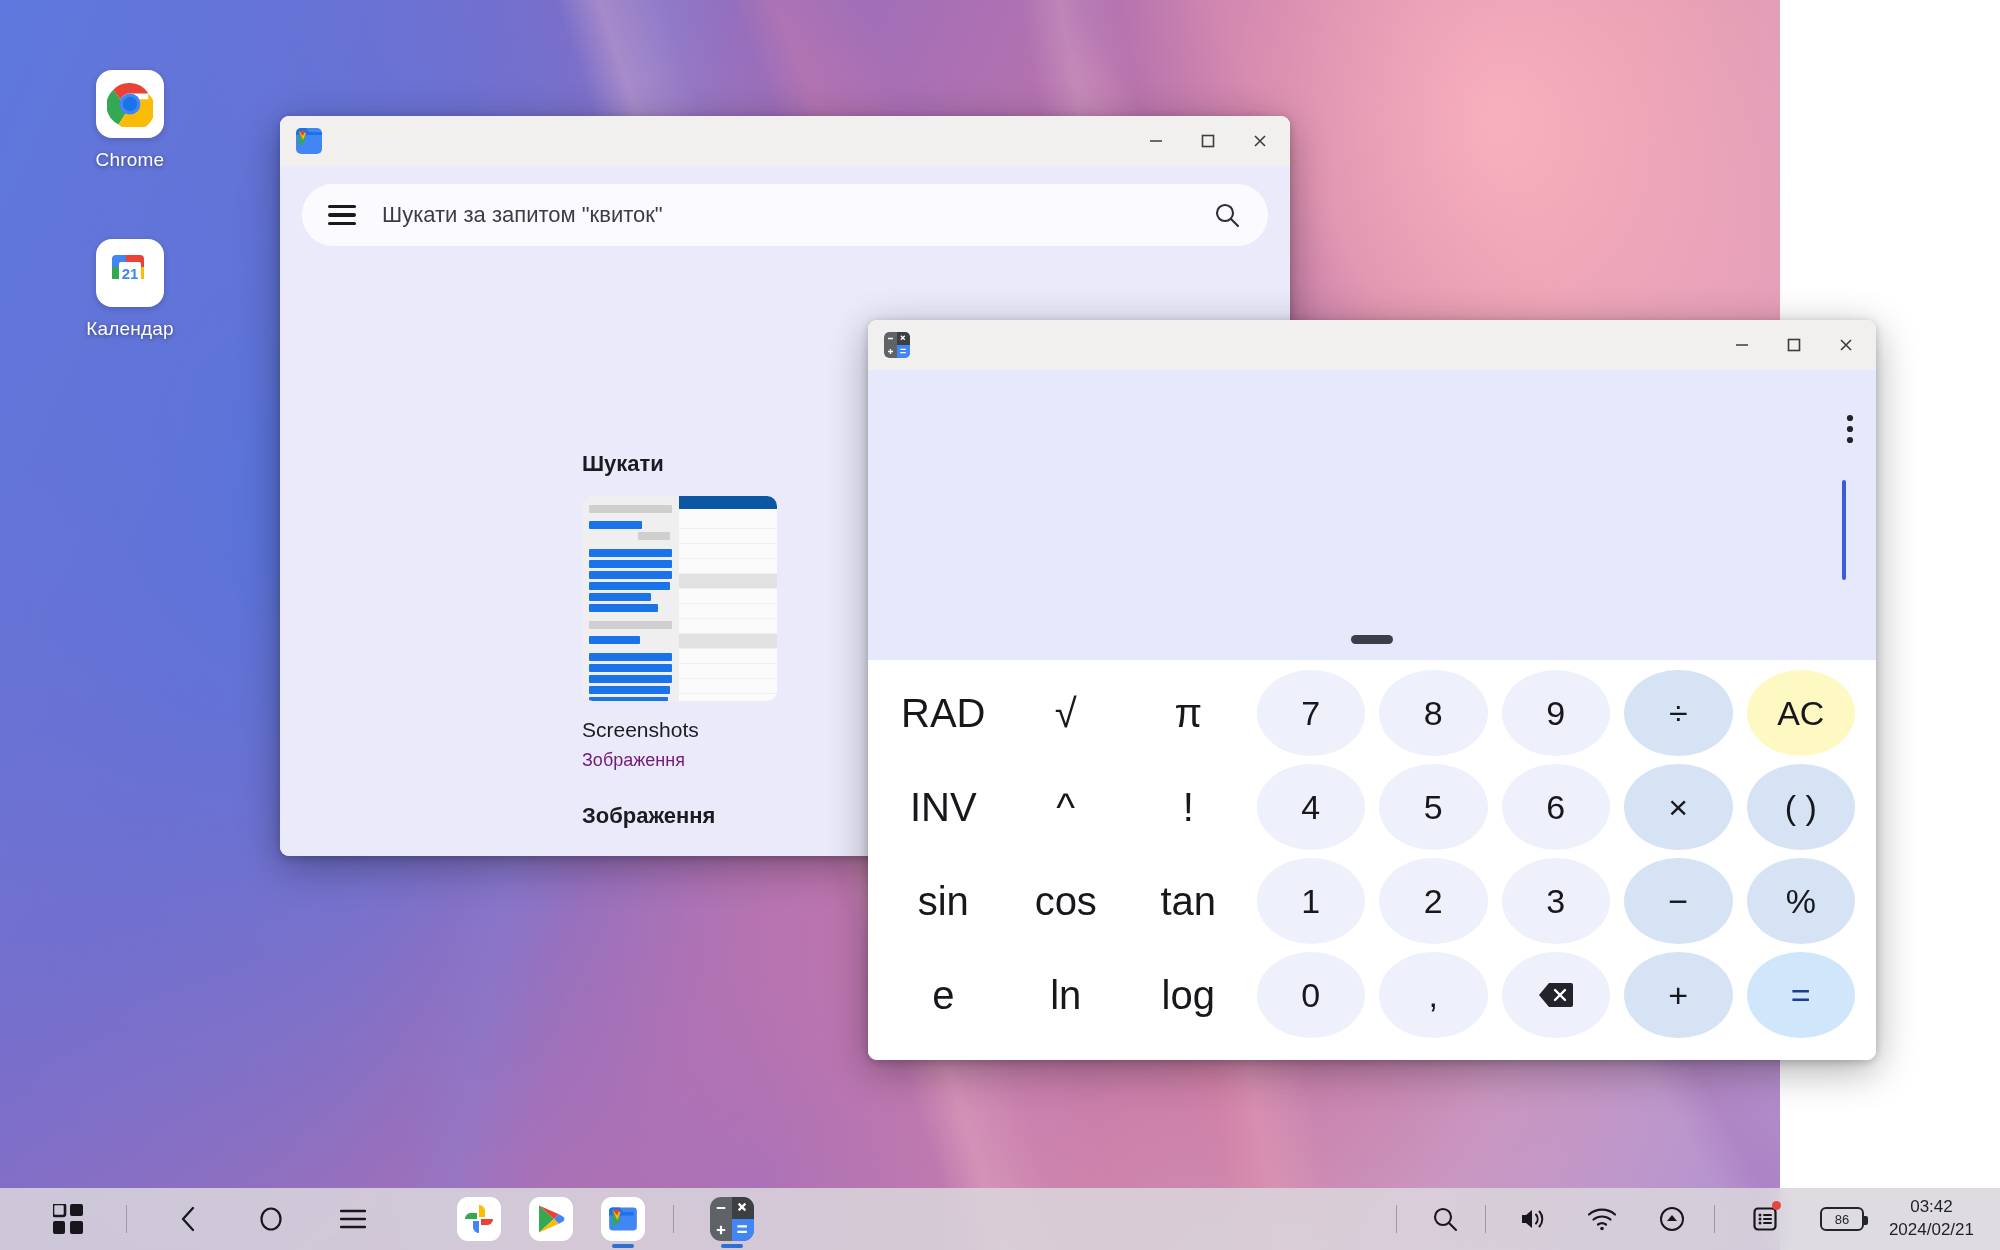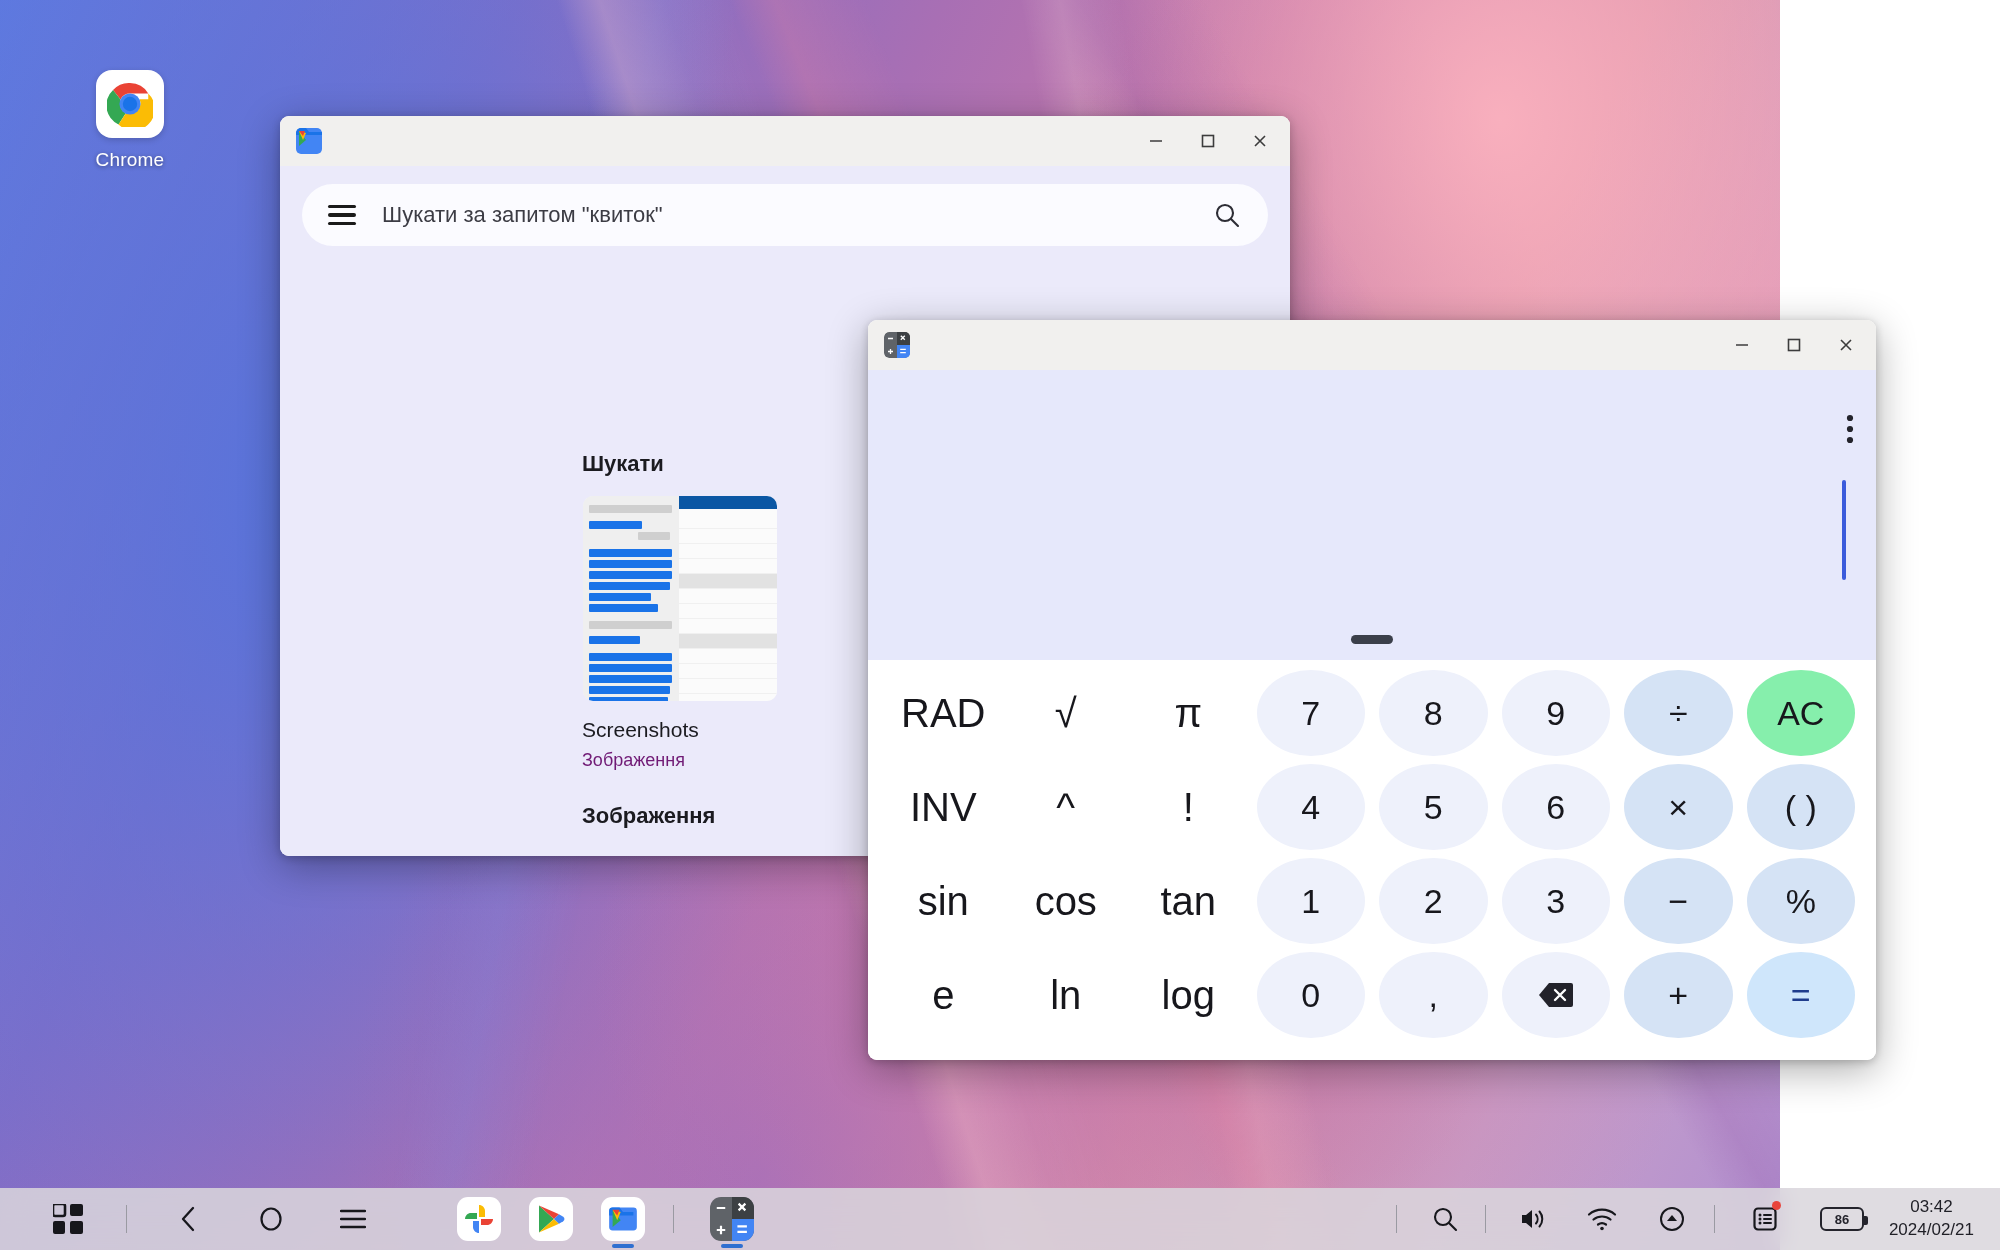--- a/index.html
+++ b/index.html
@@ -130,21 +130,21 @@
   .key {
     display: flex; align-items: center; justify-content: center;
     font-size: 34px; color: #17171c;
     border-radius: 50%;
     margin: 4px 7px;
     user-select: none;
   }
   .key.fn { background: transparent; font-size: 40px; }
   .key.num { background: #eef1fb; }
   .key.op  { background: #d5e3f5; }
-  .key.ac  { background: #86efac; }
+  .key.ac  { background: #fef9c3; }
   .key.eq  { background: #cfe6fb; color: #1f3c8c; }
   .key.del { background: #eef1fb; }
 
   
   #taskbar {
     position: absolute; left: 0; bottom: 0;
     width: 2000px; height: 62px;
     background: rgba(218,214,220,0.86);
     backdrop-filter: blur(12px);
     display: flex; align-items: center;
@@ -162,21 +162,21 @@
   }
   #tb-spacer { flex: 1 1 auto; }
   #tb-clock { text-align: center; font-size: 17px; color: #1f1f26; line-height: 1.35; margin: 0 26px 0 14px; }
   #notif-badge {
     position: absolute; top: 10px; right: 12px;
     width: 9px; height: 9px; border-radius: 50%; background: #e8453c;
   }
   .battery-pill {
     width: 44px; height: 24px; border: 2.4px solid #24242c; border-radius: 6px;
     display: flex; align-items: center; justify-content: center;
-    font-size: 13px; color: #24242c; position: relative; font-weight: bold;
+    font-size: 13px; color: #24242c; position: relative;
   }
   .battery-pill::after {
     content: ""; position: absolute; right: -6px; top: 7px;
     width: 3.5px; height: 9px; background: #24242c; border-radius: 0 2px 2px 0;
   }
   .icon-svg { display: block; }
 </style>
 </head>
 <body>
 
@@ -192,20 +192,34 @@
           <path d="M24 2a22 22 0 0 1 19.05 11H24a11 11 0 0 0-9.9 6.2L6.3 9.4A21.96 21.96 0 0 1 24 2z" fill="#ea4335"></path>
           <path d="M6.3 9.4l7.8 9.8A11 11 0 0 0 14 24a11 11 0 0 0 5.6 9.6L12 45.4A22 22 0 0 1 6.3 9.4z" fill="#34a853"></path>
           <path d="M43.05 13A22 22 0 0 1 12 45.4l7.7-11.8A11 11 0 0 0 33.9 19h9.15z" fill="#fbbc05"></path>
           <path d="M24 13a11 11 0 1 1 0 22 11 11 0 0 1 0-22z" fill="#4285f4"></path>
           <circle cx="24" cy="24" r="7.5" fill="#1a73e8"></circle>
         </svg>
       </div>
       <div class="desk-icon-label">Chrome</div>
     </div>
 
+    <div class="desk-icon">
+      <div class="desk-icon-img">
+        <svg class="icon-svg" width="44" height="44" viewBox="0 0 44 44">
+          <rect x="4" y="4" width="36" height="36" rx="4" fill="#ffffff"></rect>
+          <path d="M4 8a4 4 0 0 1 4-4h10v12H4z" fill="#4285f4"></path>
+          <path d="M18 4h14a4 4 0 0 1 4 4v8H18z" fill="#ea4335"></path>
+          <path d="M36 16v12H22V16z" fill="#fbbc05"></path>
+          <path d="M4 16h14v12H4z" fill="#34a853"></path>
+          <rect x="11" y="11" width="22" height="22" rx="2" fill="#ffffff"></rect>
+          <text x="22" y="28" font-family="Liberation Sans, sans-serif" font-size="15" font-weight="bold" fill="#4285f4" text-anchor="middle">21</text>
+        </svg>
+      </div>
+      <div class="desk-icon-label">Календар</div>
+    </div>
 
 
   </div>
 
   <div class="window" id="files-window">
     <div class="titlebar">
       <div class="titlebar-appicon">
         <svg class="icon-svg" width="26" height="26" viewBox="0 0 26 26">
           <rect width="26" height="26" rx="4" fill="#4285f4"></rect>
           <path d="M0 4a4 4 0 0 1 4-4h6l3 4H26v3H0z" fill="#1a73e8"></path>

